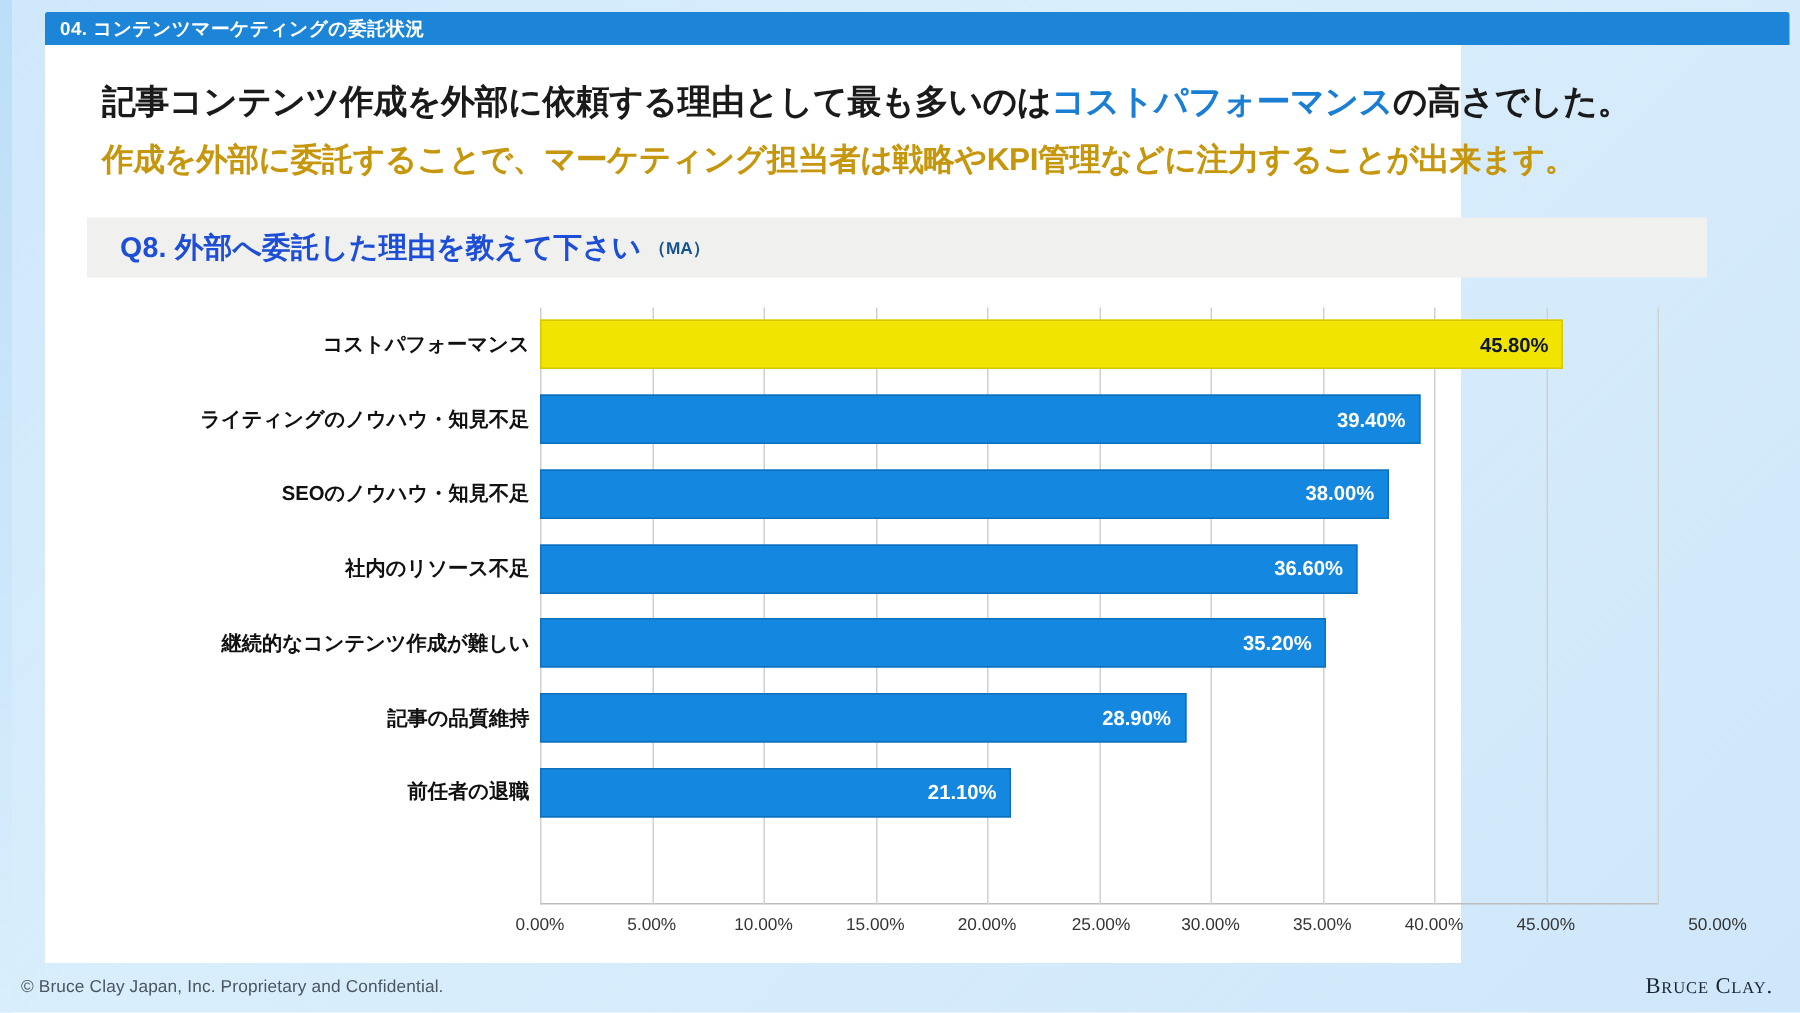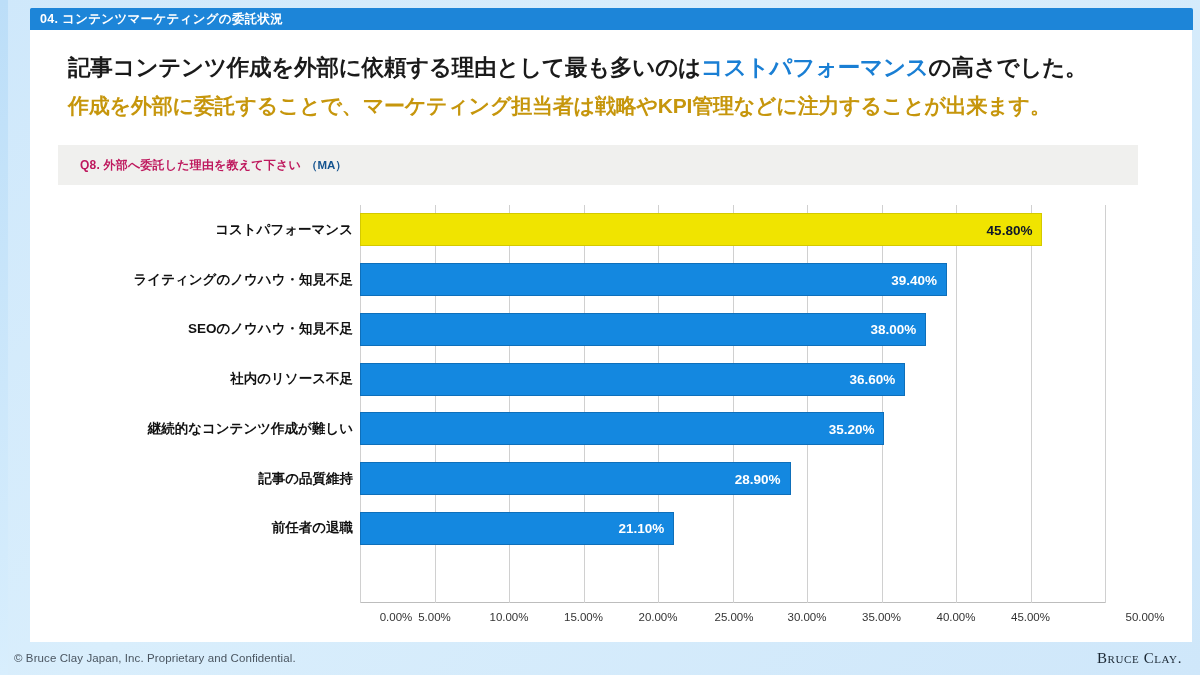--- a/index.html
+++ b/index.html
@@ -40,21 +40,21 @@
     letter-spacing:.3px;
     padding:0 12px 0 10px;
     display:flex; align-items:center;
     border-radius:3px 3px 0 0;
     white-space:nowrap;
   }
 
   
   .card {
     position:absolute; left:30px; top:30px;
-    width:1162px; height:612px;
+    width:944px; height:612px;
     background:#ffffff;
   }
 
   
   .headline {
     position:absolute; left:38px; top:22px; width:1100px;
     font-size:22.5px; font-weight:bold; color:#1a1a1a;
     letter-spacing:-0.2px; white-space:nowrap;
   }
   .headline .hl { color:#1a7fd4; }
@@ -66,21 +66,21 @@
 
   
   .q-band {
     position:absolute; left:28px; top:115px;
     width:1080px; height:40px;
     background:#f0f0ee;
     display:flex; align-items:center;
   }
   .q-band .q-text {
     padding-left:22px;
-    font-size:12px; font-weight:bold; color:#be185d;
+    font-size:19px; font-weight:bold; color:#1d4ed8;
     letter-spacing:.2px;
   }
   .q-band .q-ma {
     font-size:11.5px; font-weight:bold; color:#14538f;
     margin-left:5px;
   }
 
   
   .chart {
     position:absolute; left:0px; top:165px;
@@ -169,21 +169,21 @@
 
     <div class="q-band">
       <span class="q-text">Q8. 外部へ委託した理由を教えて下さい</span>
       <span class="q-ma">（MA）</span>
     </div>
 
     <div class="chart">
       <div class="plot" id="plot">
         <div class="axis-base"></div>
       <div class="gridline" style="left: 0px;"></div>
-          <div class="axis-label" style="left: 0px; margin-left: 36px;">0.00%</div>
+          <div class="axis-label" style="left: 0px;">0.00%</div>
           <div class="gridline" style="left: 74.5px;"></div>
           <div class="axis-label" style="left: 74.5px;">5.00%</div>
           <div class="gridline" style="left: 149px;"></div>
           <div class="axis-label" style="left: 149px;">10.00%</div>
           <div class="gridline" style="left: 223.5px;"></div>
           <div class="axis-label" style="left: 223.5px;">15.00%</div>
           <div class="gridline" style="left: 298px;"></div>
           <div class="axis-label" style="left: 298px;">20.00%</div>
           <div class="gridline" style="left: 372.5px;"></div>
           <div class="axis-label" style="left: 374px;">25.00%</div>

